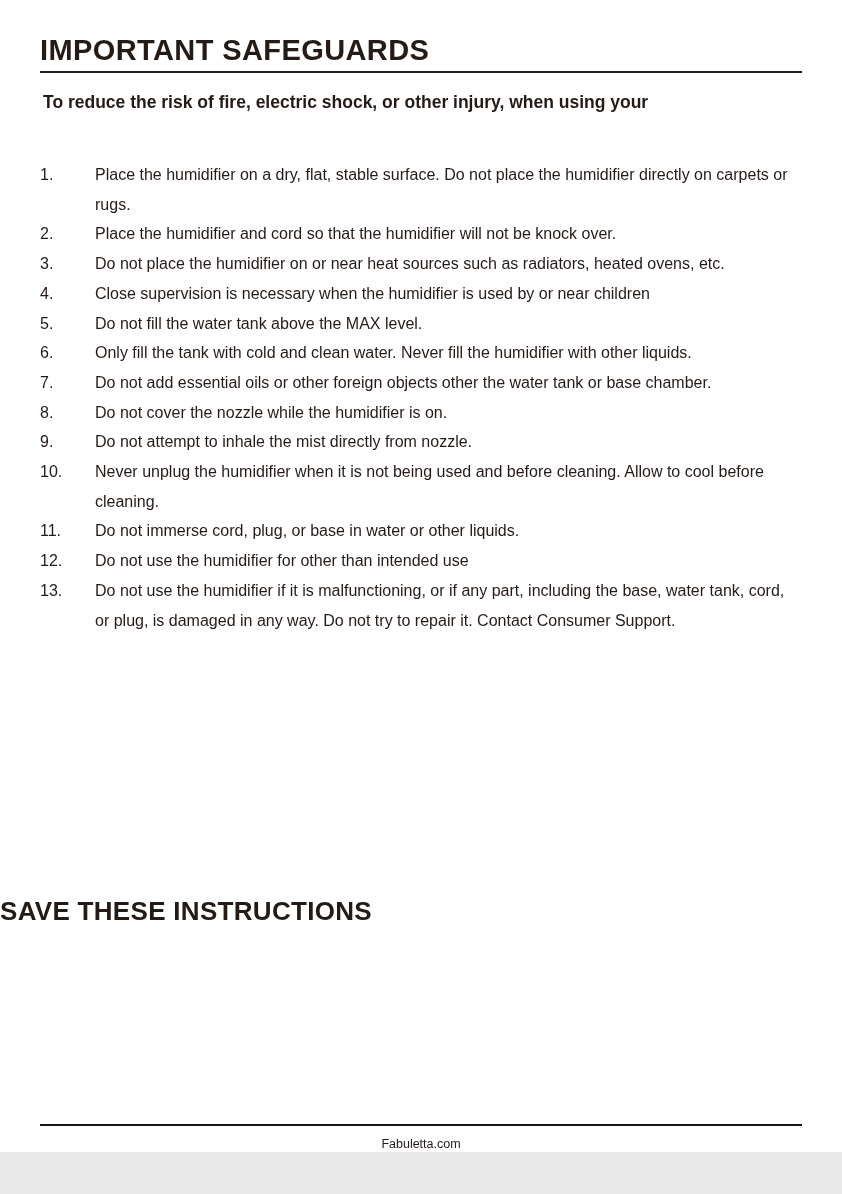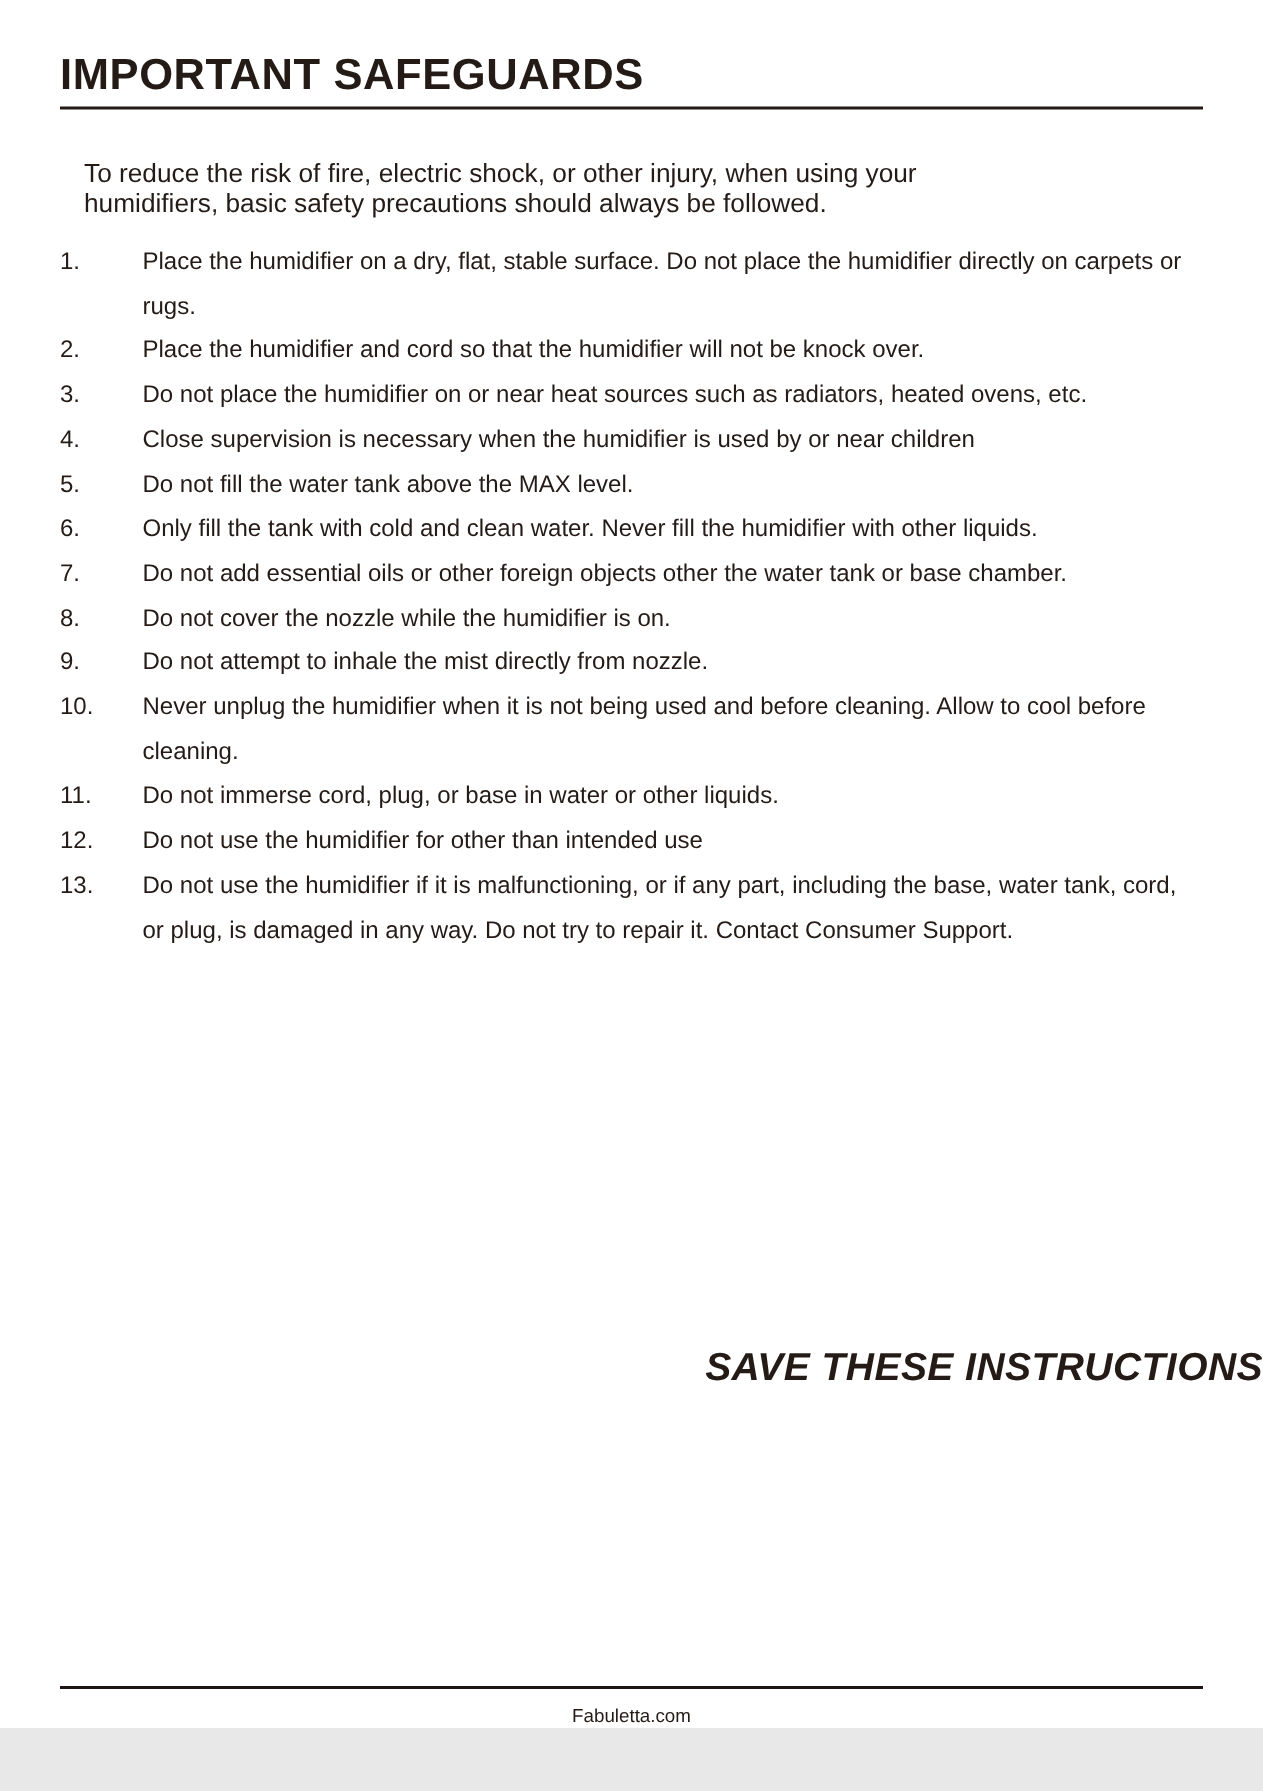--- a/index.html
+++ b/index.html
@@ -29,47 +29,46 @@
     left: 40px;
     width: 762px;
     height: 2px;
     background: var(--ink, #241b17);
   }
   .intro {
     position: absolute;
     top: 90px;
     left: 40px;
     width: 730px;
-    margin: 16px;
+    margin: 3px;
     font-size: 17.5px;
-    font-weight: normal;
+    font-weight: bold;
     line-height: 19.5px;
   }
   .safeguards {
     position: absolute;
     top: 160px;
     left: 40px;
     width: 762px;
     font-size: 16px;
     line-height: 29.7px;
   }
   .item { display: flex; align-items: flex-start; }
   .item .num { flex: 0 0 26px; }
   .item .txt { flex: 1; margin-left: 29px; }
   .save-heading {
     position: absolute;
     top: 893px;
     left: 0;
     width: 842px;
-    text-align: right;
+    text-align: left;
     font-size: 26px;
     font-weight: bold;
     line-height: 37px;
     letter-spacing: 0.3px;
-    font-style: italic;
   }
   .footer-rule {
     position: absolute;
     top: 1124px;
     left: 40px;
     width: 762px;
     height: 1.5px;
     background: #1c1512;
   }
   .footer {
@@ -104,21 +103,21 @@
 <body>
 
 <div class="page">
 
   <h1 class="page-title">IMPORTANT SAFEGUARDS</h1>
 
   <div class="title-rule"></div>
 
   <p class="intro">
     <span>To reduce the risk of fire, electric shock, or other injury, when using your</span><br>
-    <span>humidifiers, basic safety precautions should always be followed.</span><br>
+    <br>
   </p>
 
   <div class="safeguards" id="safeguards-list">
     <div class="item">
       <span class="num">1.</span>
       <span class="txt">Place the humidifier on a dry, flat, stable surface. Do not place the humidifier directly on carpets or rugs.</span>
     </div>
 
     <div class="item">
       <span class="num">2.</span>

